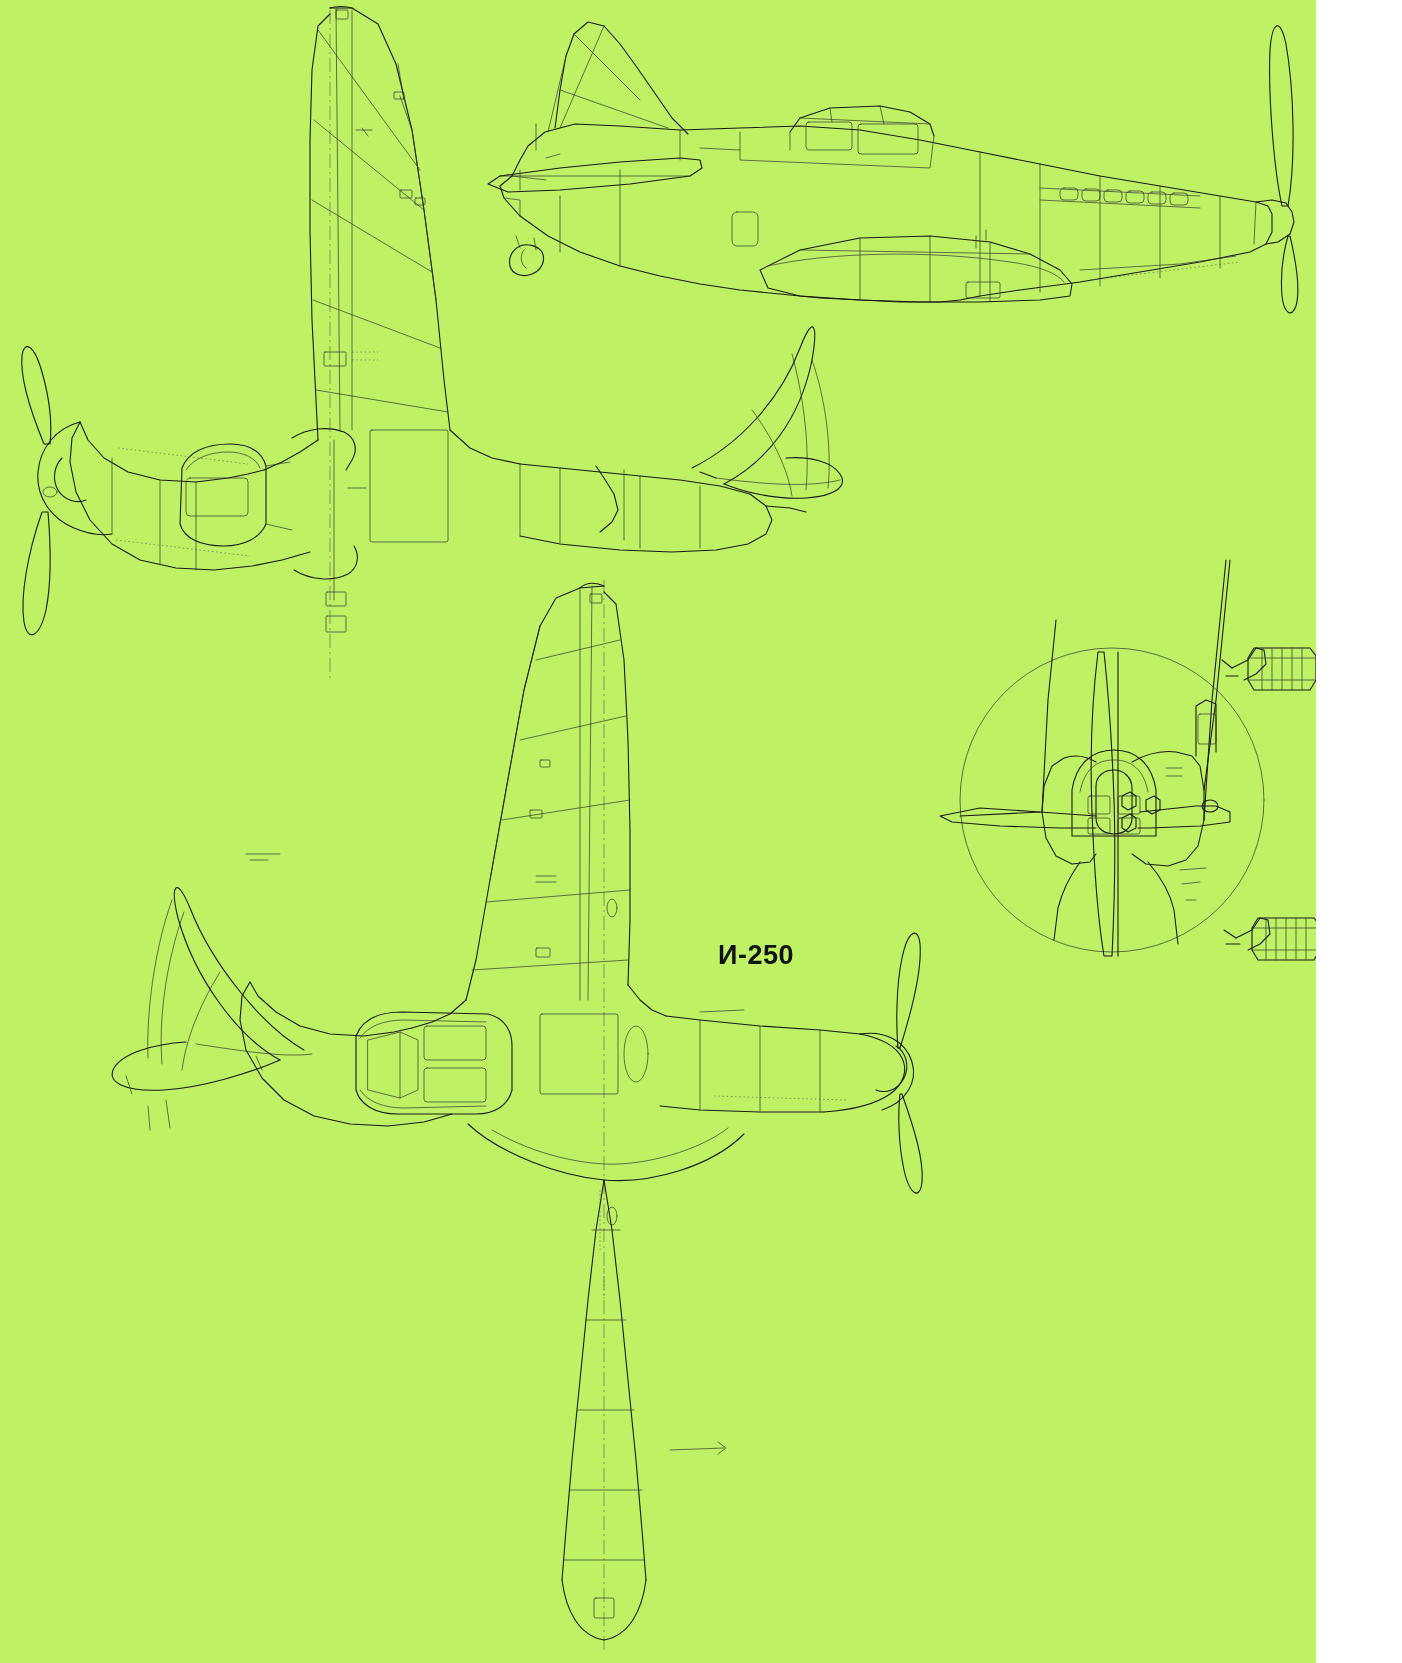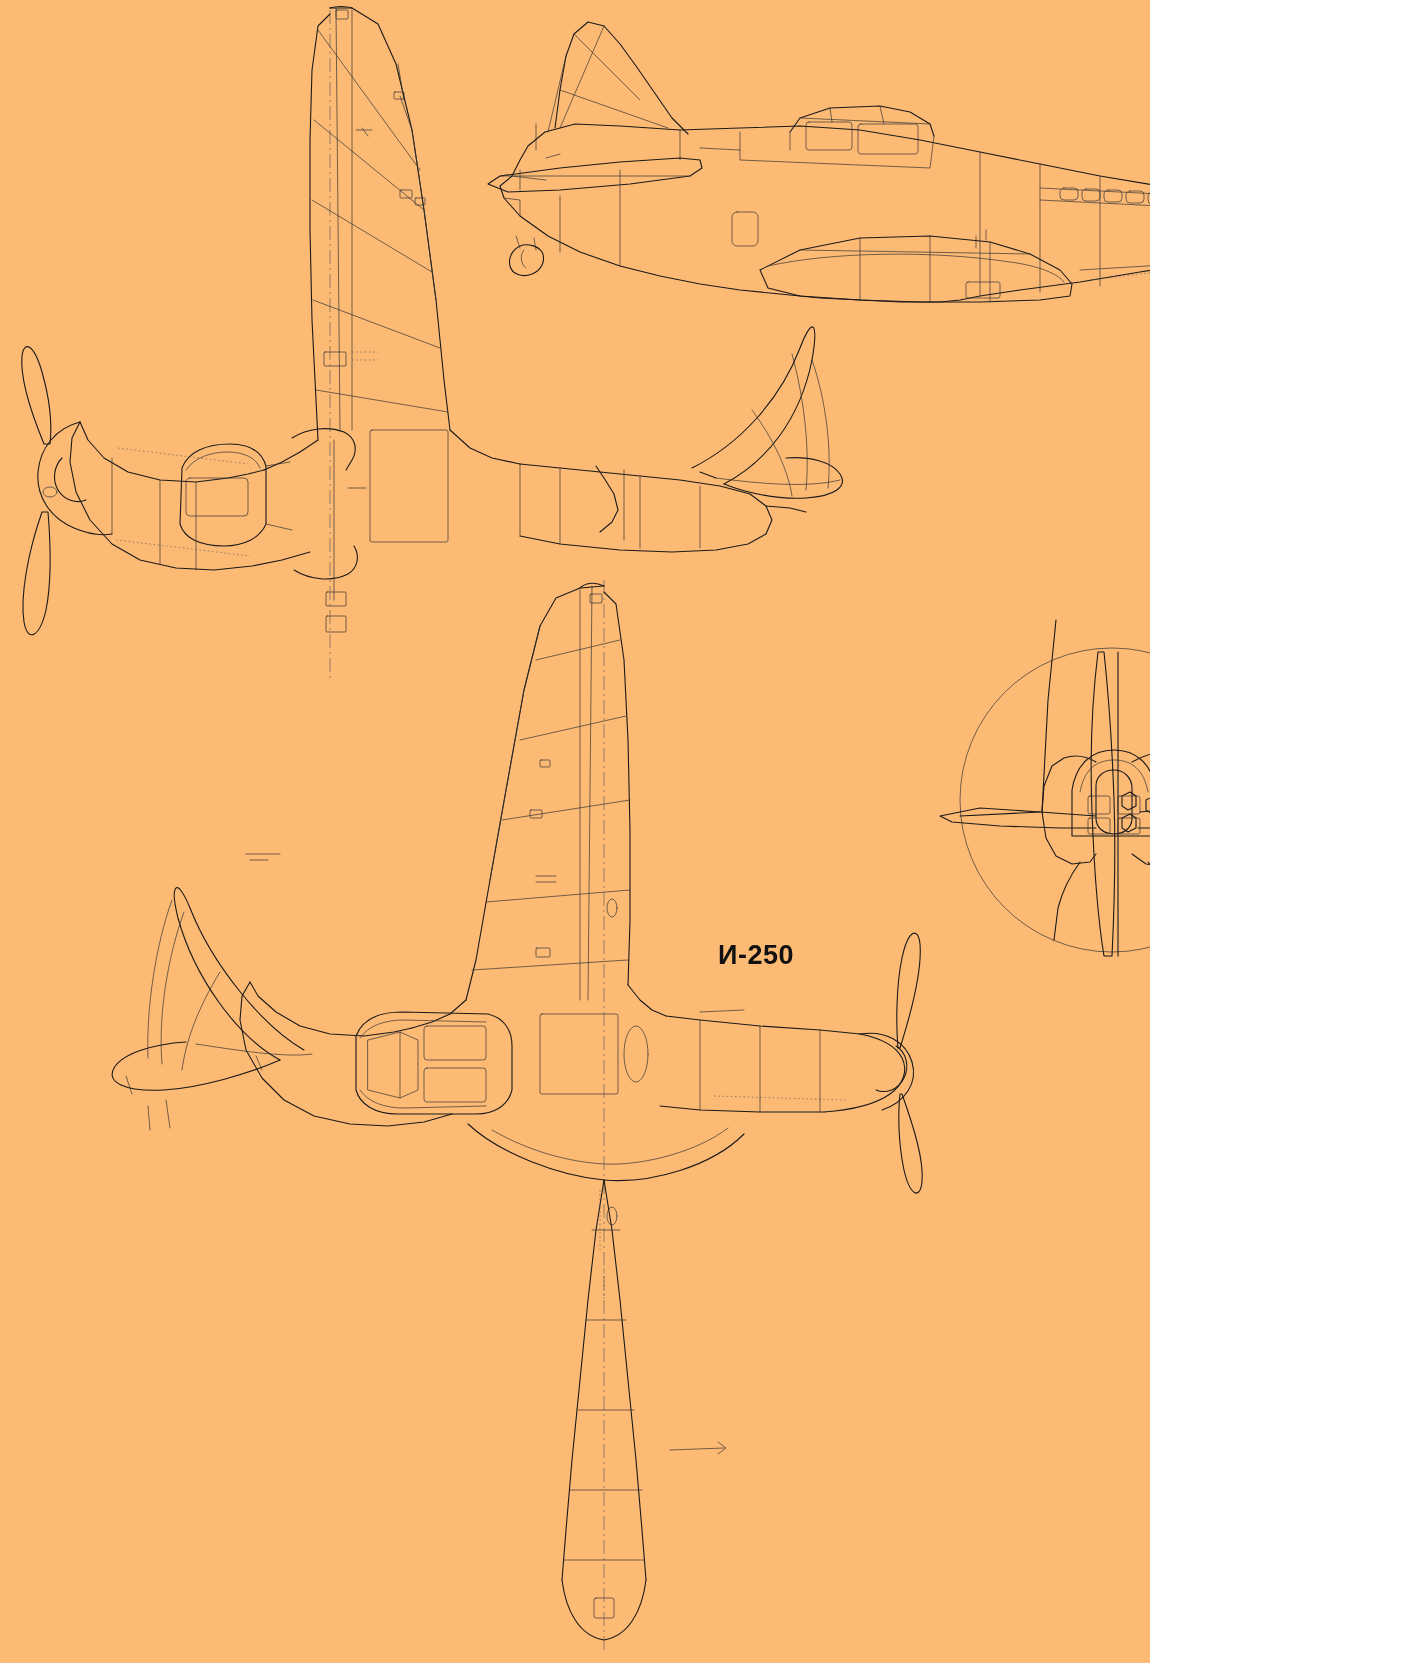--- a/index.html
+++ b/index.html
@@ -5,23 +5,23 @@
   html, body {
     margin: 0;
     padding: 0;
     background: #ffffff;
   }
   body {
     font-family: "Liberation Sans", sans-serif;
   }
   #sheet {
     position: relative;
-    width: 1150px;
+    width: 1316px;
     height: 1663px;
-    background: #fdba74;
+    background: #bef264;
     overflow: hidden;
   }
   #sheet svg {
     position: absolute;
     left: 0;
     top: 0;
   }
   .ln {
     fill: none;
     stroke: #1a1a1a;

